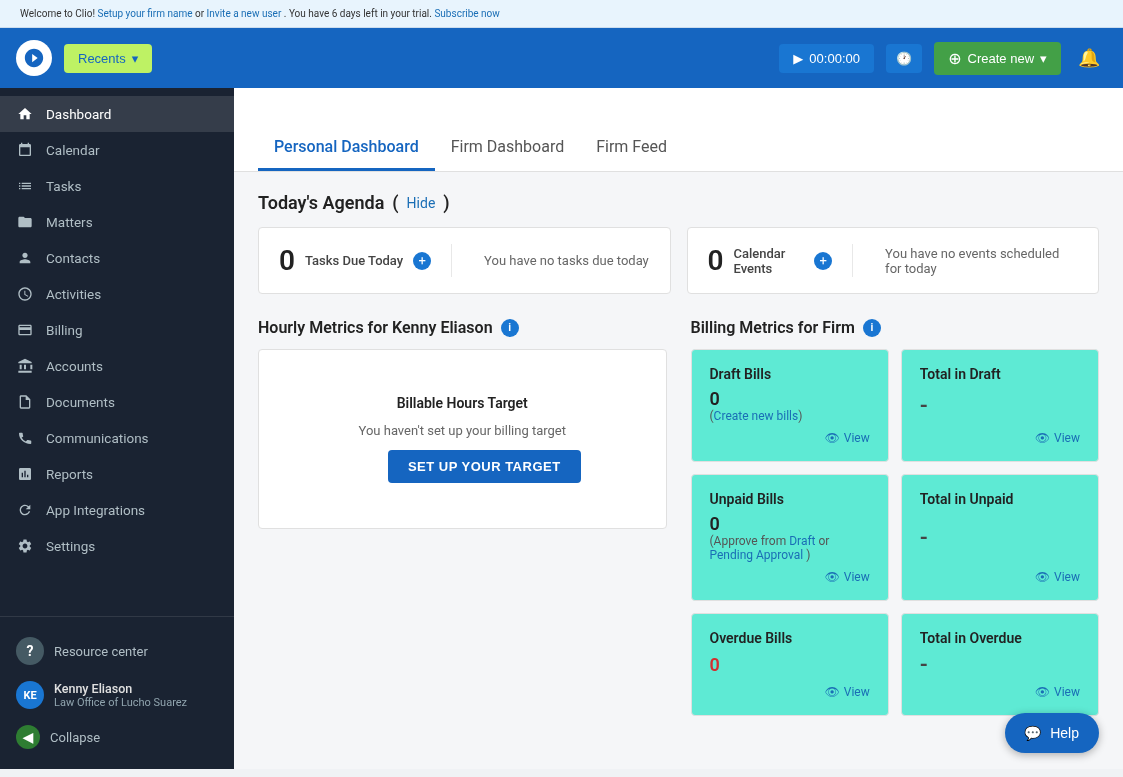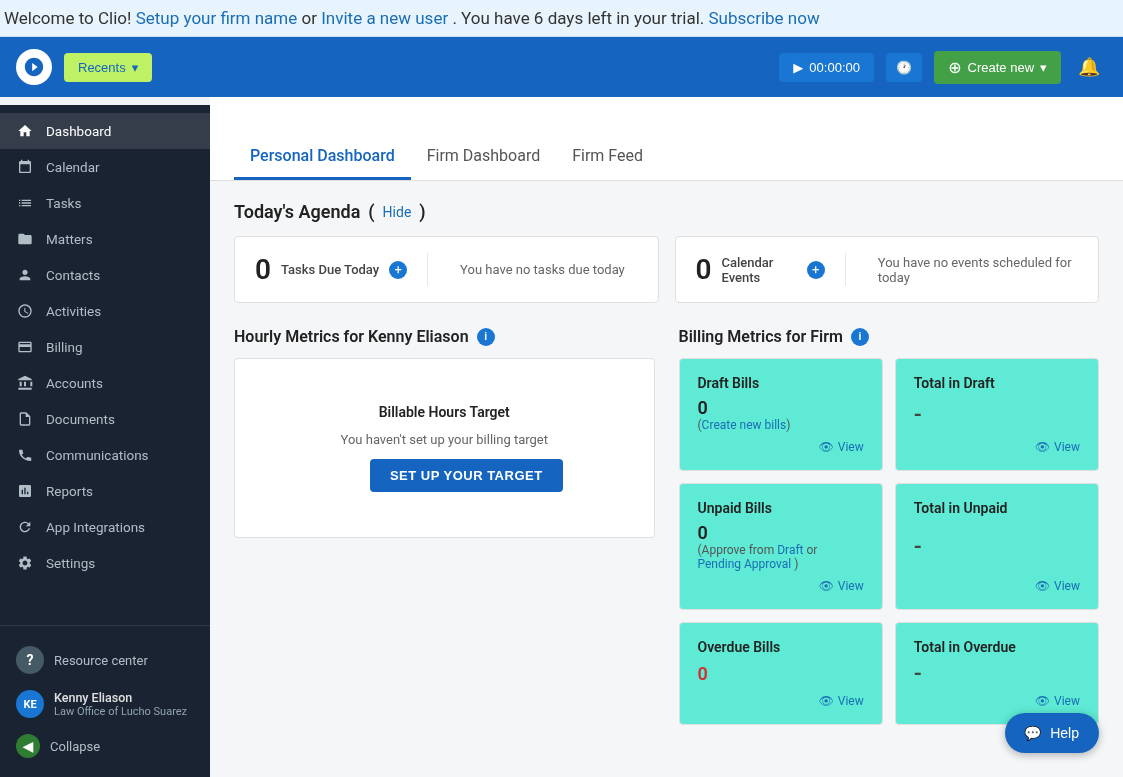--- a/index.html
+++ b/index.html
@@ -1,22 +1,22 @@
 <!DOCTYPE html>
 <html><head>
   <meta charset="utf-8">
   <style>
     * { box-sizing: border-box; margin: 0; padding: 0; }
     body { font-family: -apple-system, BlinkMacSystemFont, 'Segoe UI', Roboto, sans-serif; font-size: 14px; background: #f0f2f5; color: #333; }
 
     
     .top-banner {
       background: #e8f4fd;
-      padding: 8px 4px;
-      font-size: 17px;
+      padding: 8px 20px;
+      font-size: 10px;
       color: #333;
       border-bottom: 1px solid #cde;
     }
     .top-banner a { color: #1a6eb5; text-decoration: none; }
 
     
     .header {
       background: #1565c0;
       display: flex;
       align-items: center;
@@ -109,27 +109,26 @@
     }
 
     
     .app-body {
       display: flex;
       height: calc(100vh - 60px - 36px);
     }
 
     
     .sidebar {
-      width: 210px;
+      width: 234px;
       background: #1a2332;
       color: #cdd;
       display: flex;
       flex-direction: column;
       flex-shrink: 0;
-      margin-top: 8px;
     }
     .sidebar-nav { flex: 1; padding-top: 8px; }
     .sidebar-item {
       display: flex;
       align-items: center;
       gap: 12px;
       padding: 9px 16px;
       cursor: pointer;
       color: #b0bec5;
       font-size: 13.5px;

